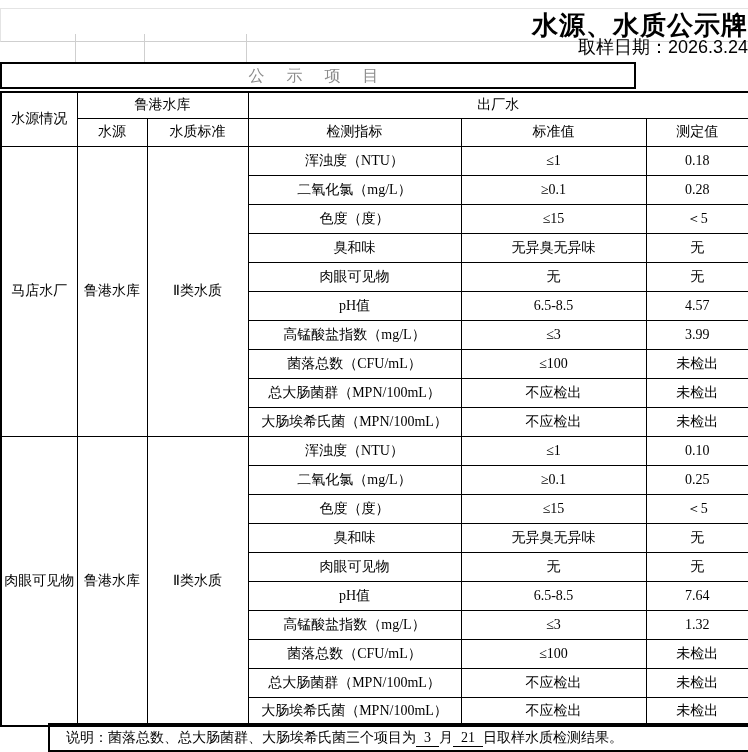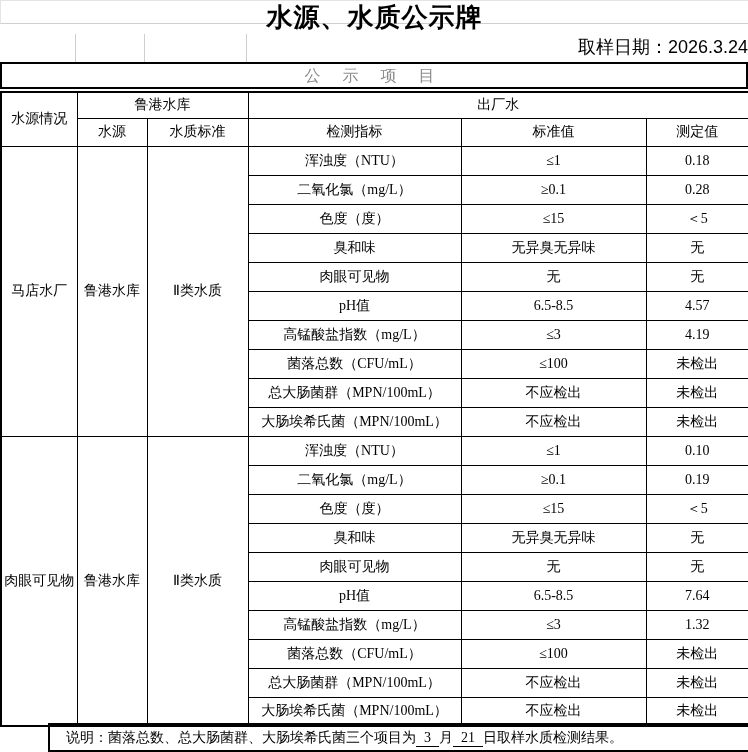--- a/index.html
+++ b/index.html
@@ -8,27 +8,27 @@
     width: 748px;
     height: 752px;
     background: #ffffff;
     color: #000000;
     font-family: "Liberation Serif", serif;
     overflow: hidden;
   }
   
   .title-row {
     position: absolute;
-    top: 0; left: 0;
-    width: 748px; height: 24px;
+    top: 8px; left: 0;
+    width: 748px; height: 34px;
     box-sizing: border-box;
     border-top: 1px solid #e4e4e4;
     border-left: 1px solid #e4e4e4;
     border-bottom: 1px solid #cfcfcf;
-    text-align: center;
+    text-align: right;
   }
   .title-row .title-text {
     font-size: 26px;
     font-weight: bold;
     line-height: 33px;
     letter-spacing: 1px;
   }
   
   .date-row {
     position: absolute;
@@ -49,21 +49,21 @@
     border-right: none;
     text-align: right;
     font-family: "Liberation Sans", sans-serif;
     font-size: 18px;
     line-height: 27px;
   }
   
   .banner {
     position: absolute;
     top: 62px; left: 0;
-    width: 748px; height: 27px;
+    width: 636px; height: 27px;
     box-sizing: border-box;
     border: 2px solid #000000;
     text-align: center;
   }
   .banner .banner-text {
     color: #8c8c8c;
     font-size: 16px;
     letter-spacing: 9px;
     line-height: 23px;
   }
@@ -183,21 +183,21 @@
           <td>无</td>
         </tr>
         <tr>
           <td>pH值</td>
           <td>6.5-8.5</td>
           <td>4.57</td>
         </tr>
         <tr>
           <td>高锰酸盐指数（mg/L）</td>
           <td>≤3</td>
-          <td>4.19</td>
+          <td>3.99</td>
         </tr>
         <tr>
           <td>菌落总数（CFU/mL）</td>
           <td>≤100</td>
           <td>未检出</td>
         </tr>
         <tr>
           <td>总大肠菌群（MPN/100mL）</td>
           <td>不应检出</td>
           <td>未检出</td>
@@ -211,21 +211,21 @@
           <td rowspan="10">肉眼可见物</td>
           <td rowspan="10">鲁港水库</td>
           <td rowspan="10">Ⅱ类水质</td>
           <td>浑浊度（NTU）</td>
           <td>≤1</td>
           <td>0.10</td>
         </tr>
         <tr>
           <td>二氧化氯（mg/L）</td>
           <td>≥0.1</td>
-          <td>0.19</td>
+          <td>0.25</td>
         </tr>
         <tr>
           <td>色度（度）</td>
           <td>≤15</td>
           <td>＜5</td>
         </tr>
         <tr>
           <td>臭和味</td>
           <td>无异臭无异味</td>
           <td>无</td>

